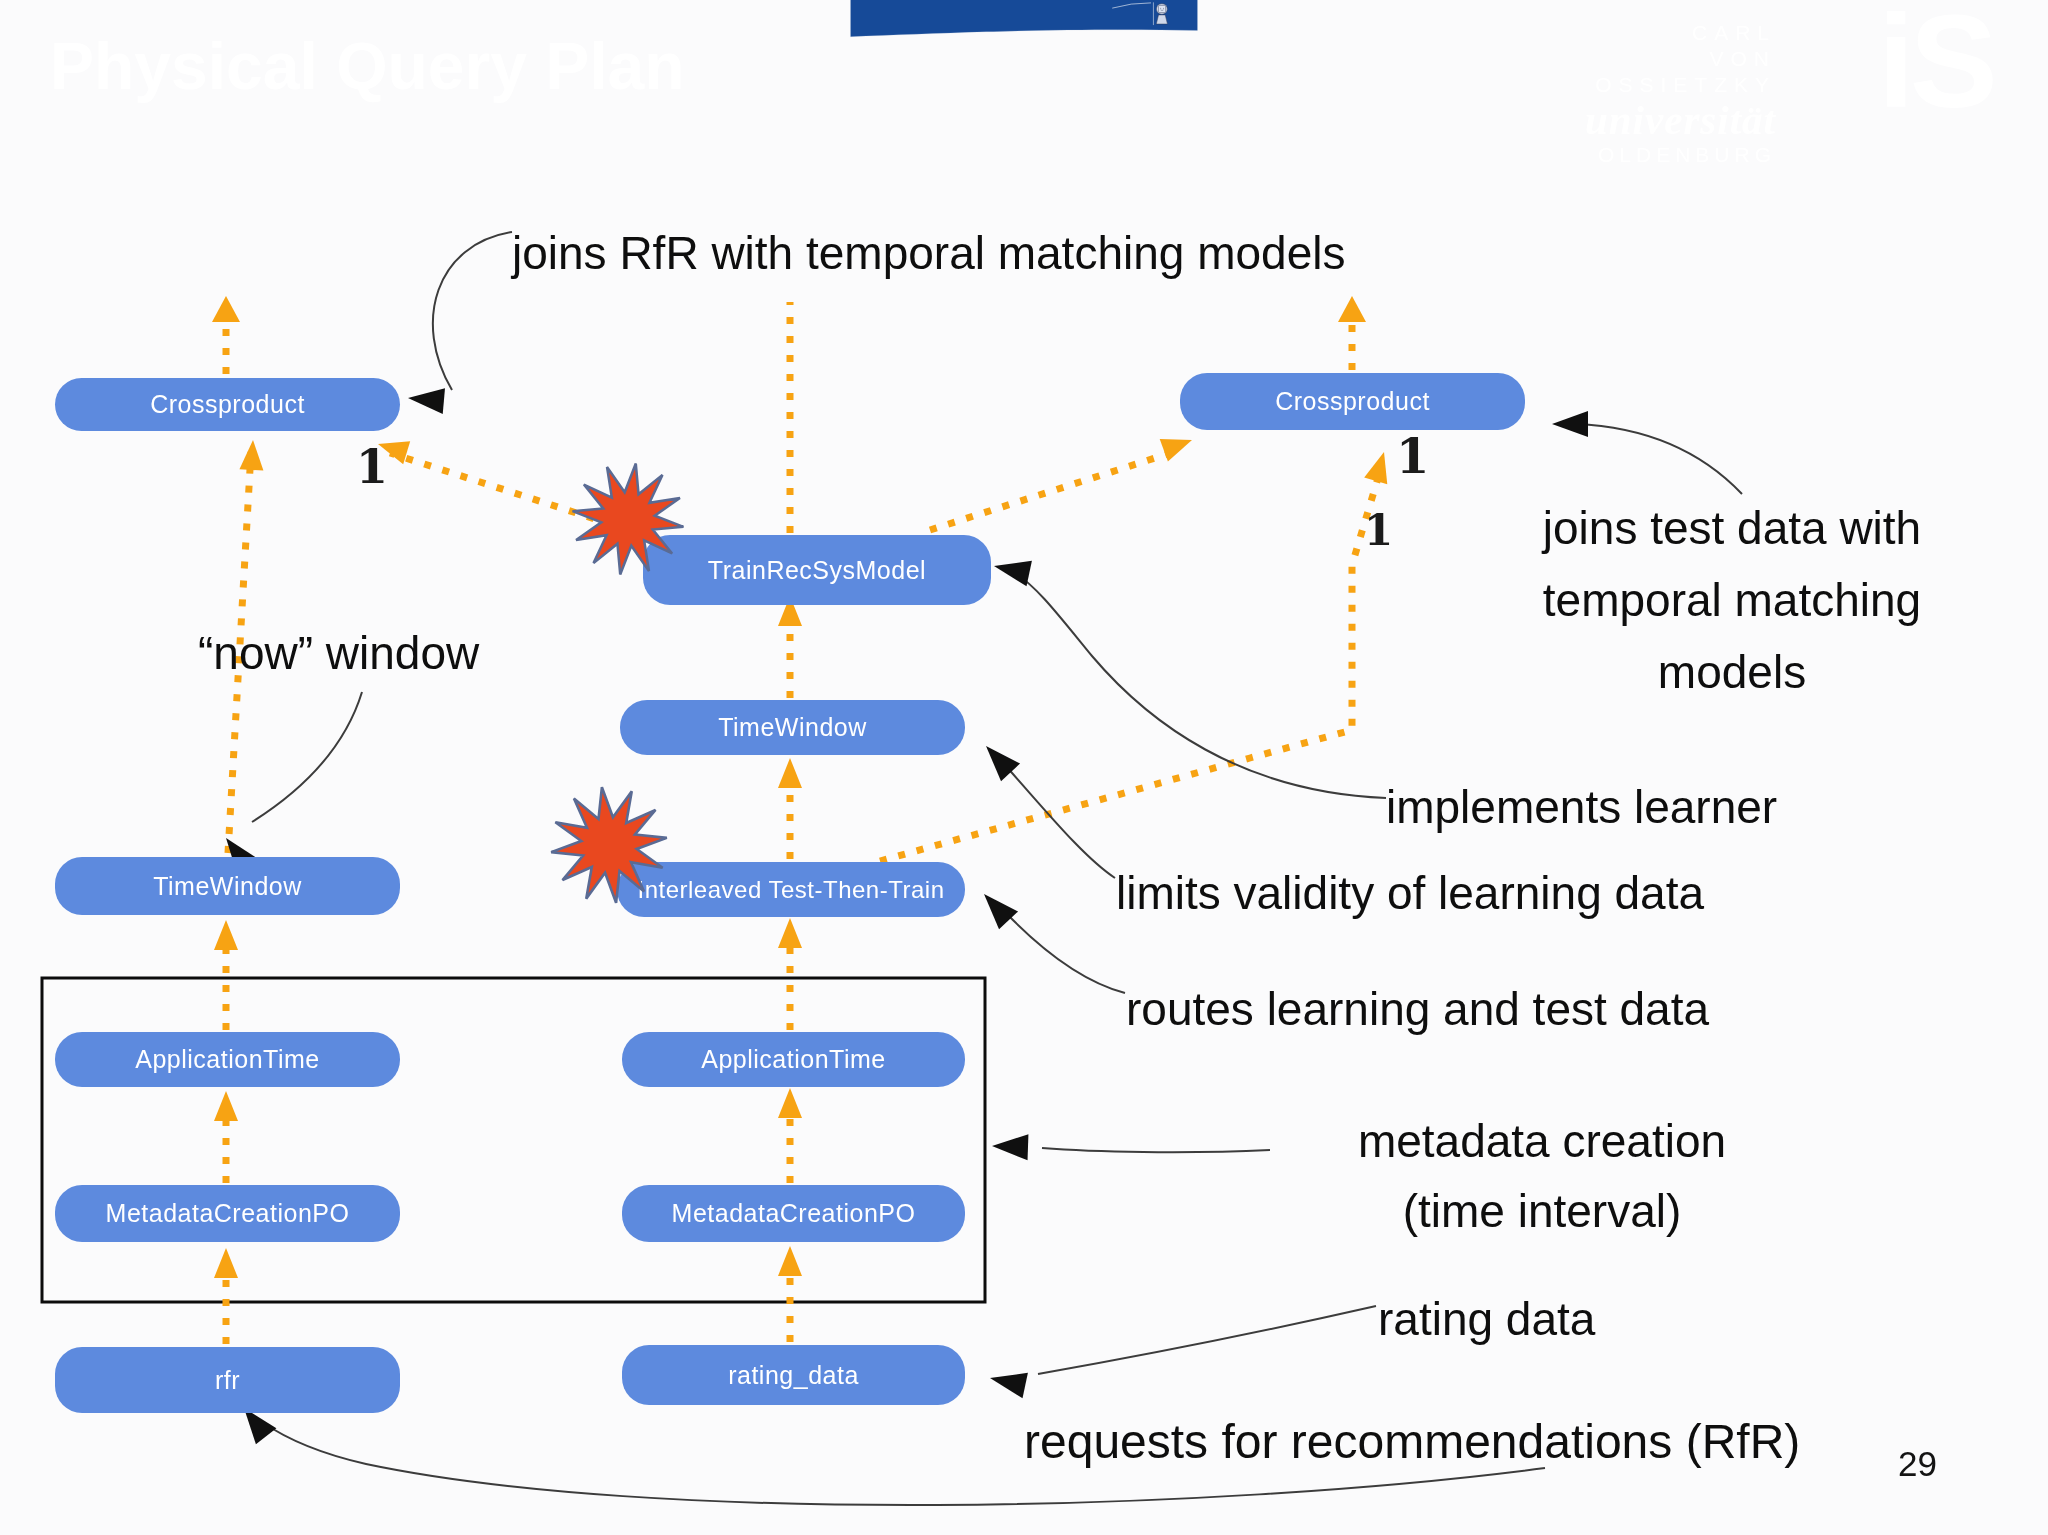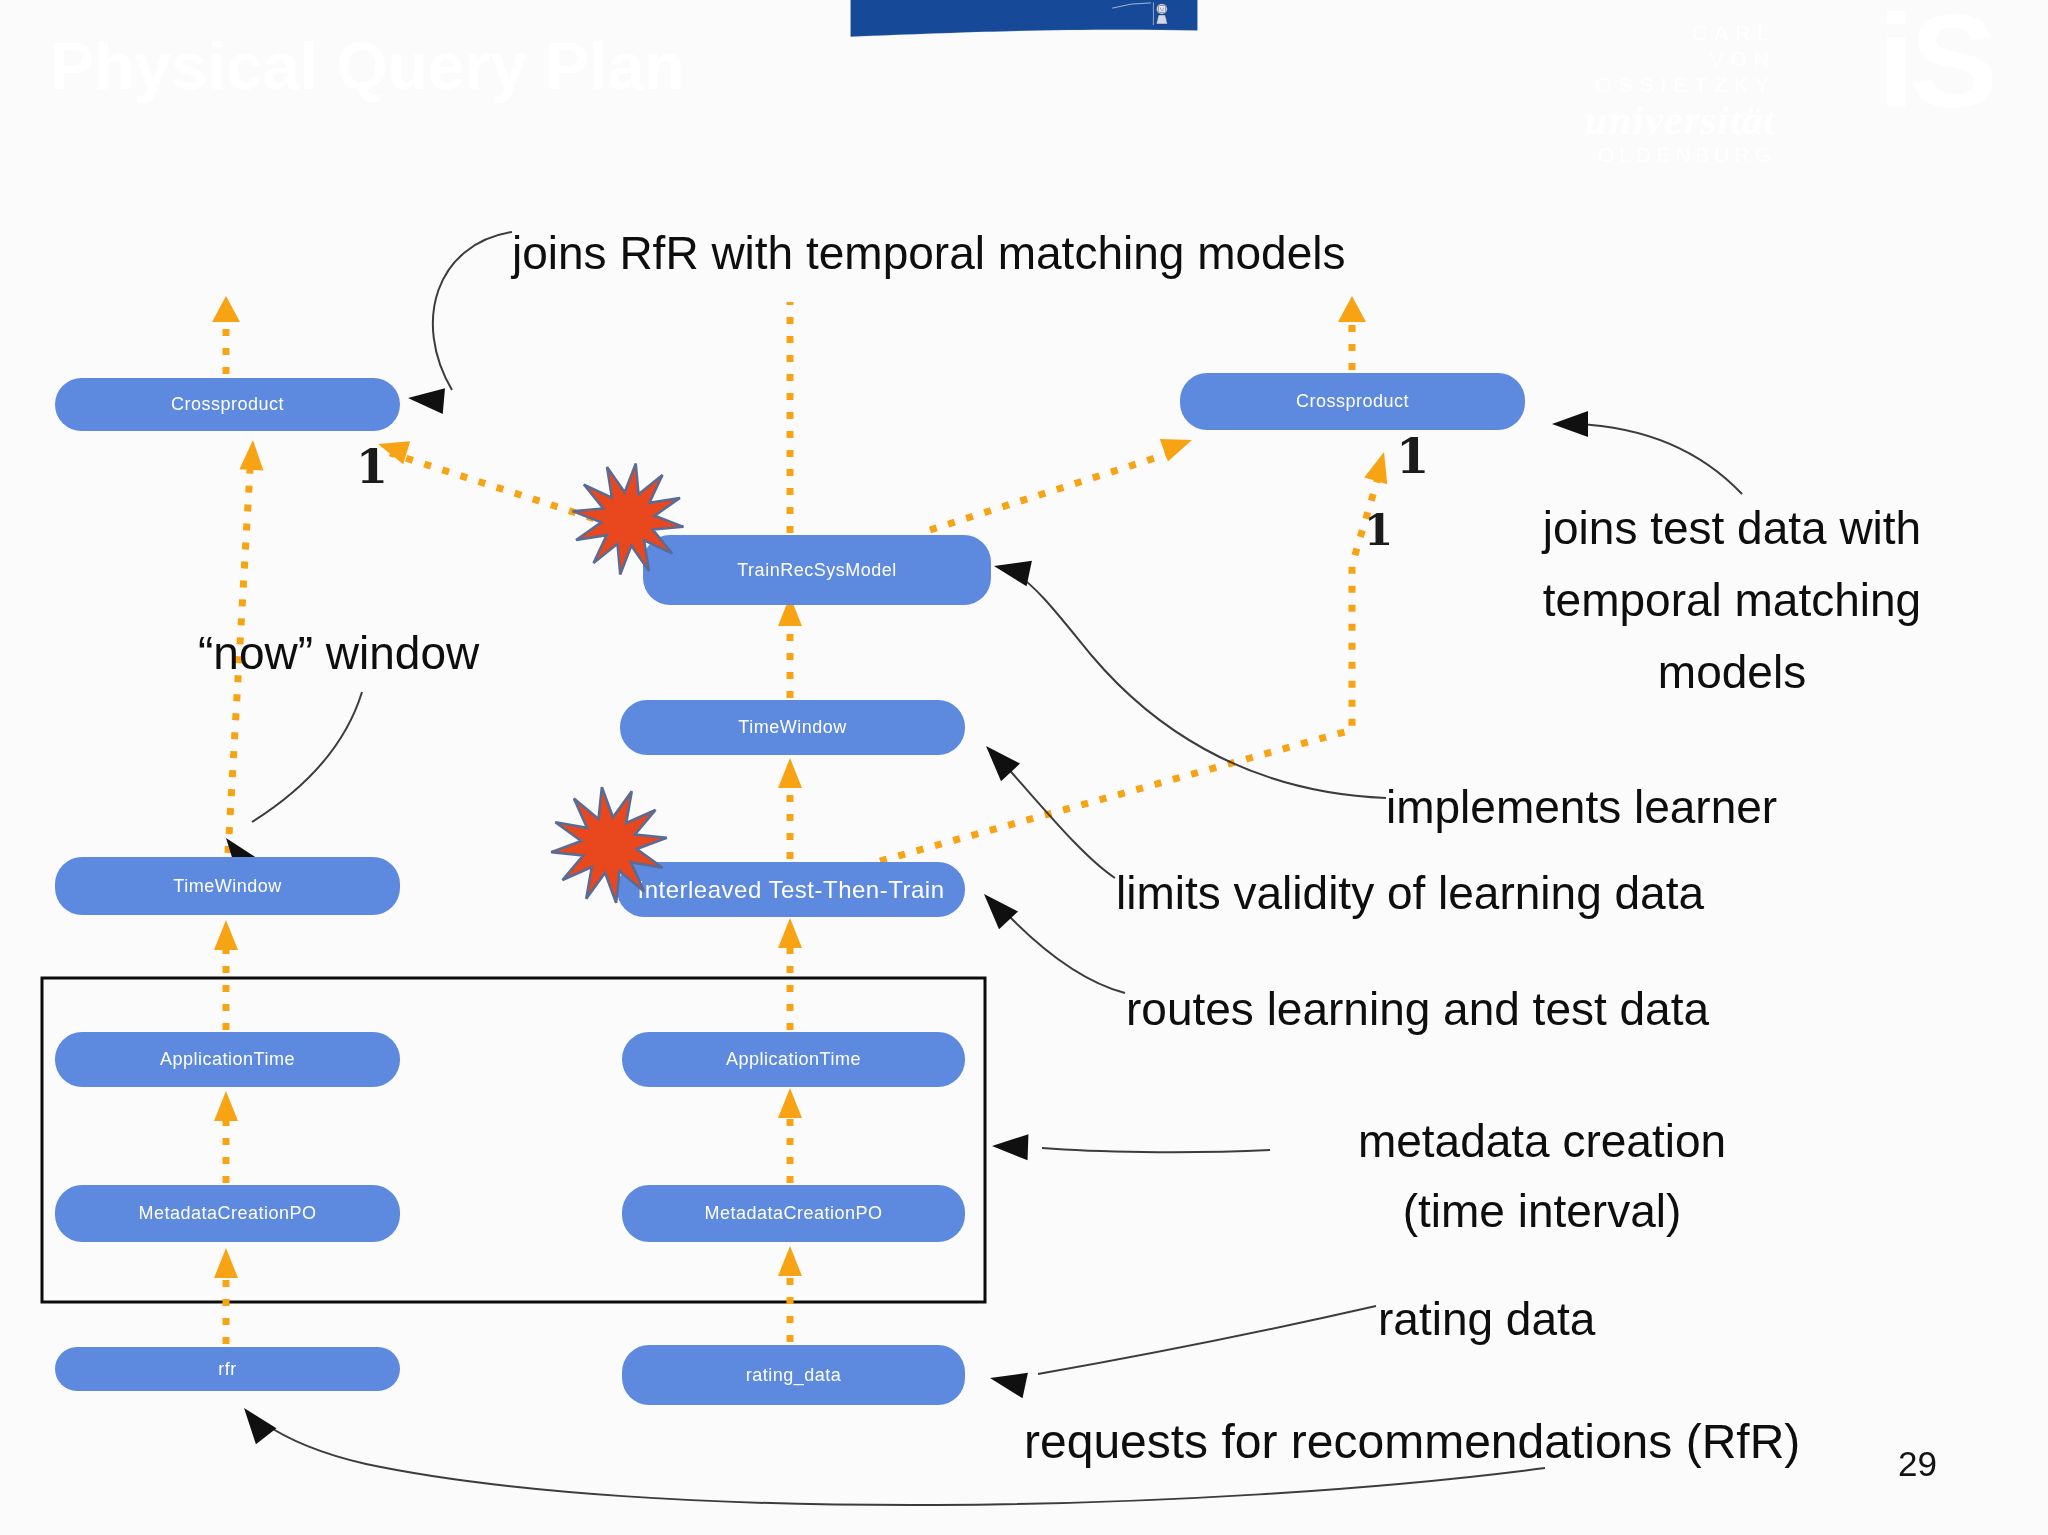--- a/index.html
+++ b/index.html
@@ -15,21 +15,21 @@
   .uni .small{font-size:21px;letter-spacing:7px;font-weight:400;}
   .uni .uname{font-family:"Liberation Serif",serif;font-style:italic;font-weight:700;
               font-size:41px;line-height:44px;letter-spacing:1px;}
   .uni .city{font-size:21px;letter-spacing:5px;}
   .brand{position:absolute;left:1878px;top:-14px;font-size:132px;font-weight:800;
          color:#ffffff;letter-spacing:-5px;}
 
   
   .node{position:absolute;background:var(--node-blue,#5d8ade);border-radius:27px;
         color:#fff;display:flex;align-items:center;justify-content:center;
-        font-size:18px;letter-spacing:.5px;white-space:nowrap;}
+        font-size:25px;letter-spacing:.5px;white-space:nowrap;}
   .node.small-label{font-size:24px;}
 
   
   .ann-text{position:absolute;color:var(--annotation-color,#0e0e0e);font-size:46px;white-space:nowrap;margin-top:20px;}
   .ann-text.multi{white-space:pre-line;text-align:center;line-height:72px;}
   .port{position:absolute;font-family:"DejaVu Serif",serif;color:#1b1b1b;}
   .pagenum{position:absolute;left:1898px;top:1444px;font-size:35px;color:#141414;text-align:right;}
   .rect-frame{stroke:#0c0c0c;stroke-width:3;fill:none;}
   .dash{stroke:var(--orange,#F7A313);stroke-width:7;stroke-dasharray:7 12;fill:none;}
   .oarrow{fill:var(--orange,#F7A313);}
@@ -161,21 +161,21 @@
   </div>
   <div class="node" style="left:622px;top:1032px;width:343px;height:55px">
     <span>ApplicationTime</span>
   </div>
   <div class="node" style="left:55px;top:1185px;width:345px;height:57px">
     <span>MetadataCreationPO</span>
   </div>
   <div class="node" style="left:622px;top:1185px;width:343px;height:57px">
     <span>MetadataCreationPO</span>
   </div>
-  <div class="node" style="left:55px;top:1347px;width:345px;height:44px">
+  <div class="node" style="left:55px;top:1347px;width:345px;height:66px">
     <span>rfr</span>
   </div>
   <div class="node" style="left:622px;top:1345px;width:343px;height:60px">
     <span>rating_data</span>
   </div>
 
   <div class="port" style="left:356px;top:440px;font-size:46px;font-weight:700">1</div>
   <div class="port" style="left:1396px;top:428px;font-size:48px;font-weight:700">1</div>
   <div class="port" style="left:1364px;top:506px;font-size:42px;font-weight:600">1</div>
 

